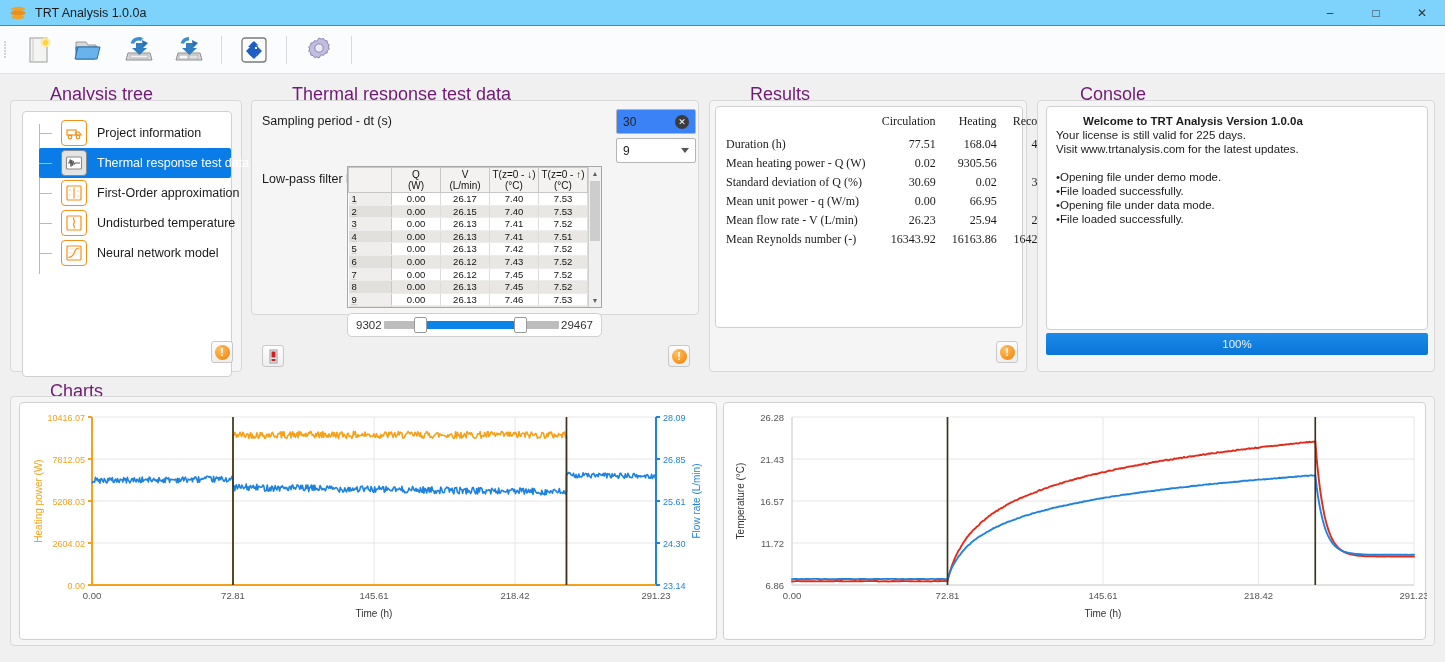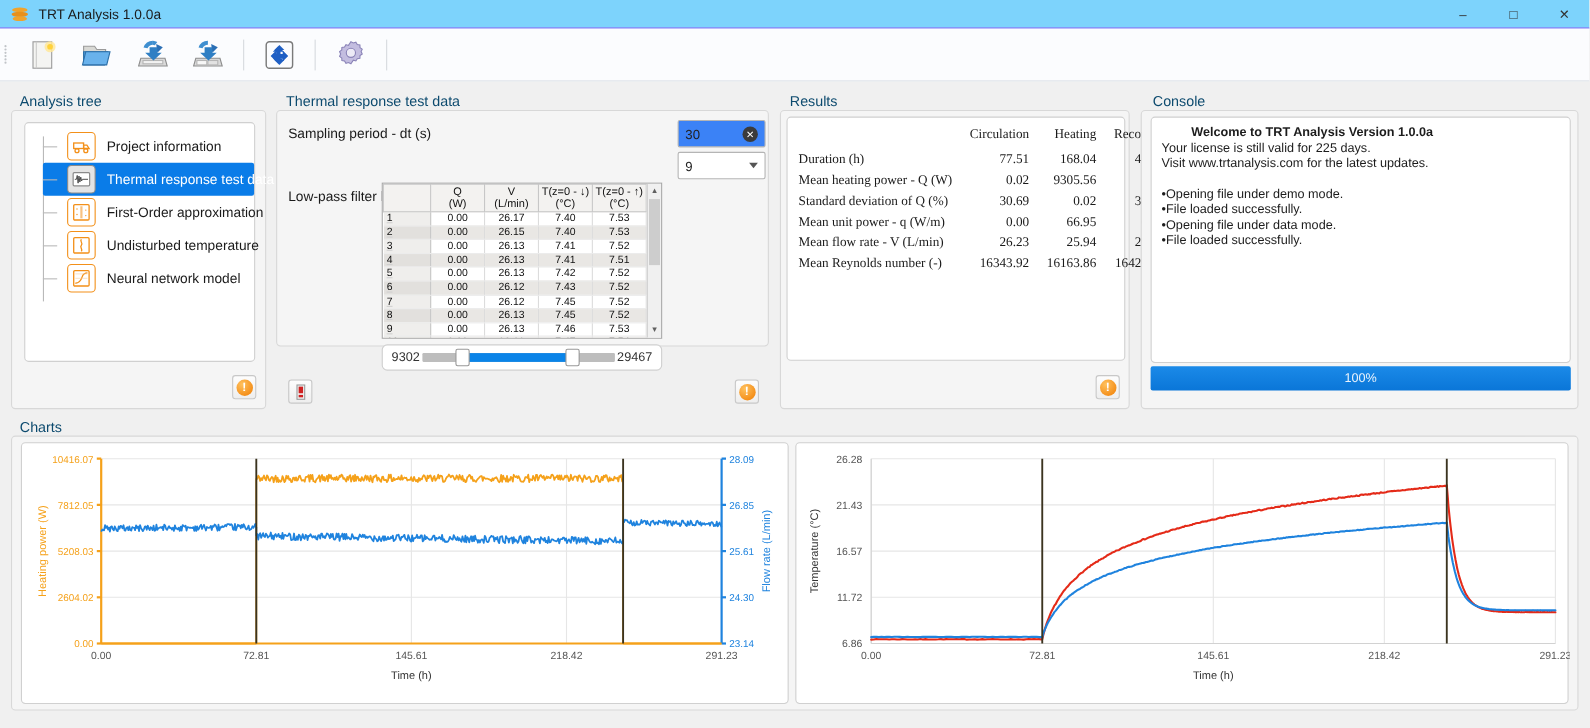--- a/index.html
+++ b/index.html
@@ -39,21 +39,21 @@
   .tb-grip i { display:block; width:2px; height:2px; background:#c0c4c8; border-radius:50%; margin:1px auto;}
   .tb-btn {
     width: 44px; height: 40px; margin: 0 3px;
     display: flex; align-items: center; justify-content: center;
     border-radius: 3px;
   }
   .tb-sep { width: 1px; height: 28px; background: #d6dade; margin: 0 7px; }
 
   
   .panel-label {
-    position: absolute; font-size: 13px; color: #0c4a6e; 
+    position: absolute; font-size: 18px; color: #701a75; margin-left: 32px; 
   }
   .panel {
     position: absolute;
     background: #f5f5f5;
     border: 1px solid #d8d8d8;
     border-radius: 4px;
   }
   .inner {
     position: absolute;
     background: #ffffff;
@@ -267,21 +267,21 @@
       </g>
       <circle cx="16" cy="14" r="4.2" fill="#eceaf6" stroke="#8b84b8"></circle>
     </svg>
   </div>
 
   <div class="tb-sep"></div>
 </div>
 
 <div class="panel-label" style="left:18px; top:84px;">Analysis tree</div>
 <div class="panel" style="left:10px; top:100px; width:232px; height:272px;">
-  <div class="inner" style="left:11px; top:10px; width:210px; height:218px;">
+  <div class="inner" style="left:11px; top:10px; width:210px; height:266px;">
     <div class="tree" id="tree-root">
       <div class="tree-line-v" id="tree-vline" style="height: 150px;"></div>
     <div class="tree-item">
           <span class="tree-stub"></span>
           <span class="tico">
             <svg width="18" height="18" viewBox="0 0 18 18">
               <rect x="2" y="6" width="9" height="5" fill="none" stroke="#f39019" stroke-width="1.2"></rect>
               <path d="M11 8h3l2 3h-5z" fill="none" stroke="#f39019" stroke-width="1.2"></path>
               <circle cx="5" cy="13" r="1.8" fill="none" stroke="#f39019" stroke-width="1.2"></circle>
               <circle cx="13" cy="13" r="1.8" fill="none" stroke="#f39019" stroke-width="1.2"></circle>

